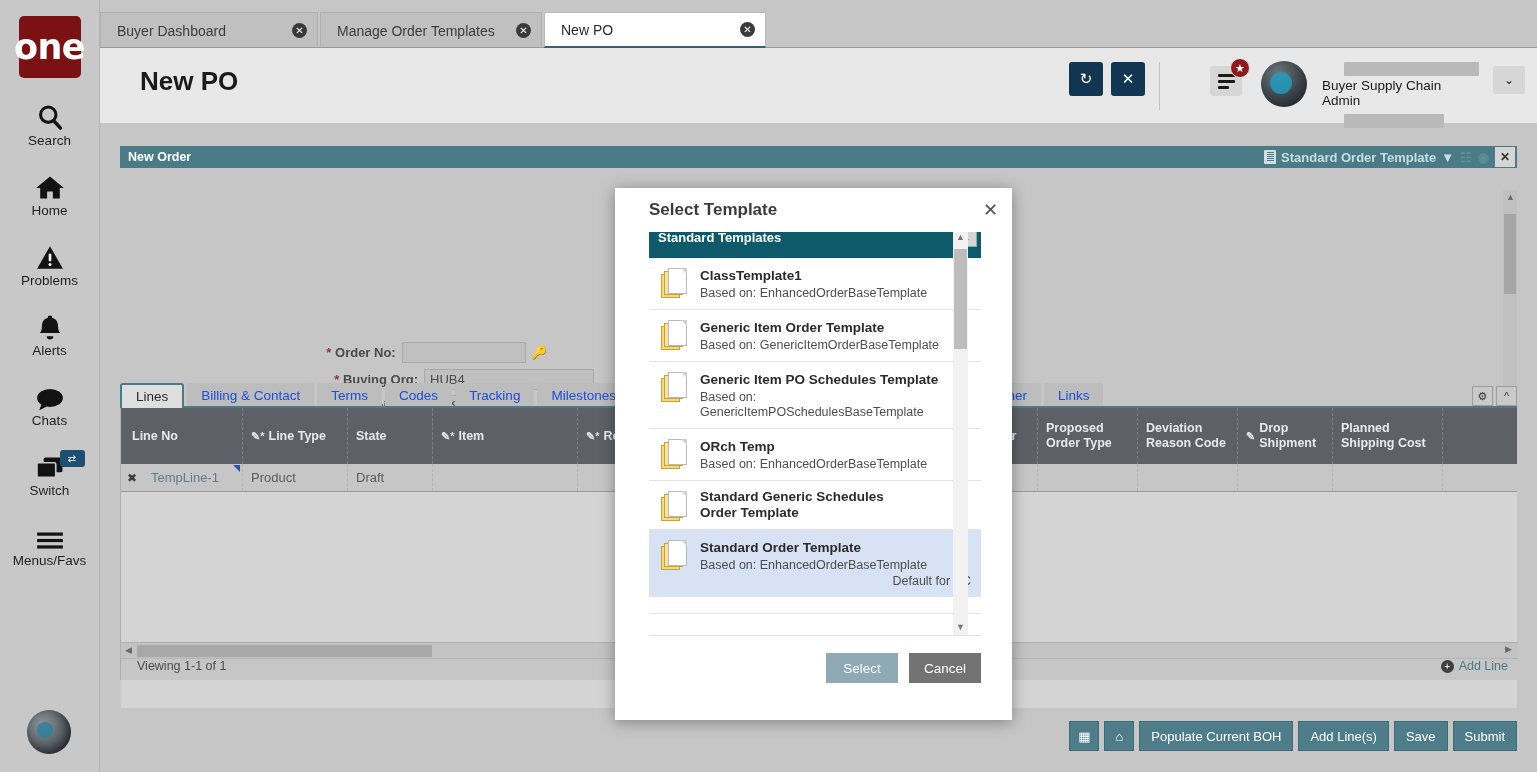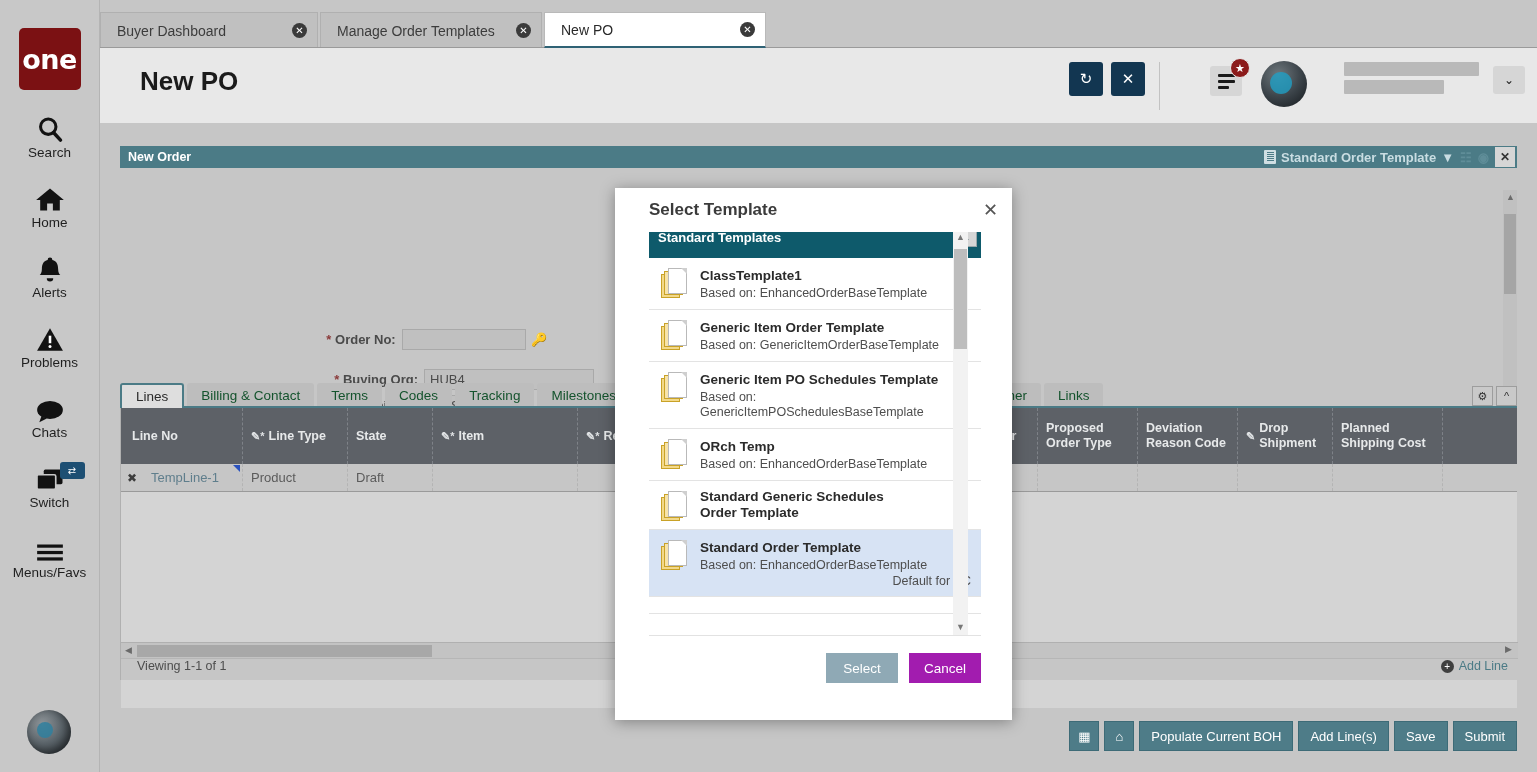--- a/index.html
+++ b/index.html
@@ -12,22 +12,22 @@
   #app { position: relative; width: 1537px; height: 772px; }
 
   
   .rail {
     position: absolute; left: 0; top: 0; width: 100px; height: 772px;
     background: #c8c8c8; border-right: 1px solid #b4b4b4;
     display: flex; flex-direction: column; align-items: center;
   }
   .rail-logo {
     width: 62px; height: 62px; background: #7b1113; border-radius: 5px;
-    margin-top: 28px; display: flex; align-items: center; justify-content: center;
-    color: #fff; font-size: 27px; font-weight: 600; letter-spacing: -0.5px;
+    margin-top: 16px; display: flex; align-items: center; justify-content: center;
+    color: #fff; font-size: 35px; font-weight: 600; letter-spacing: -0.5px;
     font-family: "DejaVu Sans", sans-serif;
   }
   .rail-item {
     width: 100px; margin-top: 20px; display: flex; flex-direction: column;
     align-items: center; color: #1d1d1d; cursor: pointer;
   }
   .rail-item .ico { height: 33px; display: flex; align-items: flex-end; justify-content: center; }
   .rail-item .lbl { font-size: 13.5px; margin-top: 2px; color: #1f1f1f; }
   .switch-wrap { position: relative; }
   .switch-badge {
@@ -153,21 +153,21 @@
   .panel-vscroll {
     position: absolute; right: 0; top: 22px; width: 14px; height: 210px; background: #c0c0c0;
   }
   .panel-vscroll .thumb { position: absolute; left: 1px; top: 24px; width: 12px; height: 80px; background: #a5a5a5; }
   .panel-vscroll .ar { position: absolute; left: 3px; font-size: 9px; color: #6b6b6b; }
 
   
   .dtabs { position: absolute; left: 0; top: 236px; width: 1397px; height: 26px; display: flex; align-items: flex-end; }
   .dtabs::after { content: ""; position: absolute; left: 0; right: 0; bottom: 0; height: 2px; background: #4b7b86; }
   .dtab {
-    height: 25px; padding: 0 14px; font-size: 13.5px; color: #14532d; background: #bdbdbd;
+    height: 25px; padding: 0 14px; font-size: 13.5px; color: #1d4ed8; background: #bdbdbd;
     display: flex; align-items: center; margin-right: 3px; border-radius: 3px 3px 0 0; cursor: pointer;
   }
   .dtab.active { background: #dedede; color: #2a2a2a; z-index: 2; border: 2px solid #4b7b86; border-bottom: none; }
   .dtabs-right { margin-left: auto; display: flex; gap: 3px; padding-bottom: 2px; }
   .dtb { width: 21px; height: 20px; background: #c9c9c9; border: 1px solid #9d9d9d; font-size: 11px;
          display: flex; align-items: center; justify-content: center; color: #333; cursor: pointer; }
 
   
   .grid { position: absolute; left: 0; top: 262px; width: 1397px; height: 272px; background: #d9d9d9;
           border-left: 1px solid #b0b0b0; }
@@ -255,21 +255,21 @@
   .mscroll .up, .mscroll .dn { position: absolute; left: 0; width: 15px; height: 14px; text-align: center;
                                font-size: 9px; color: #777; cursor: pointer; }
   .mscroll .up { top: 0; } .mscroll .dn { bottom: 0; }
   .mscroll .mthumb { position: absolute; left: 1px; top: 17px; width: 13px; height: 100px;
                      background: #bdbdbd; cursor: pointer; }
   .modal-foot { height: 80px; display: flex; align-items: center; justify-content: flex-end;
                 padding: 0 31px 18px 0; gap: 11px; }
   .mbtn { height: 30px; min-width: 72px; font-size: 13.5px; color: #fff; border: none; cursor: pointer;
           display: flex; align-items: center; justify-content: center; }
   .mbtn.select { background: #8fa9b5; }
-  .mbtn.cancel { background: #a21caf; }
+  .mbtn.cancel { background: #737373; }
 </style>
 </head>
 <body>
 
 <div id="app">
 
   <div class="rail">
     <div class="rail-logo">one</div>
 
     <div class="rail-item">
@@ -282,41 +282,41 @@
       <span class="lbl">Search</span>
     </div>
 
     <div class="rail-item">
       <span class="ico">
         <svg width="30" height="26" viewBox="0 0 26 22">
             <path d="M13 1 L25 11 L21.5 11 L21.5 20 L15.5 20 L15.5 14 L10.5 14 L10.5 20 L4.5 20 L4.5 11 L1 11 Z" fill="#121212"></path>
           </svg>
       </span>
       <span class="lbl">Home</span>
-    </div>
-
-    <div class="rail-item">
-      <span class="ico">
-        <svg width="26" height="27" viewBox="0 0 24 25">
-            <path d="M12 1.5 a2.2 2.2 0 0 1 2.2 2.2 c4 .9 5.3 4.3 5.3 8 0 3.4 1.2 5 2 6 H2.5 c.8-1 2-2.6 2-6 0-3.7 1.3-7.1 5.3-8 A2.2 2.2 0 0 1 12 1.5 Z" fill="#121212"></path>
-            <path d="M9 20.5 a3 3 0 0 0 6 0 Z" fill="#121212"></path>
-          </svg>
-      </span>
-      <span class="lbl">Alerts</span>
     </div>
 
     <div class="rail-item">
       <span class="ico">
         <svg width="28" height="26" viewBox="0 0 26 24">
             <path d="M13 1 L25 22 L1 22 Z" fill="#121212"></path>
             <rect x="11.8" y="8" width="2.4" height="7" fill="#fff"></rect>
             <circle cx="13" cy="18" r="1.4" fill="#fff"></circle>
           </svg>
       </span>
       <span class="lbl">Problems</span>
+    </div>
+
+    <div class="rail-item">
+      <span class="ico">
+        <svg width="26" height="27" viewBox="0 0 24 25">
+            <path d="M12 1.5 a2.2 2.2 0 0 1 2.2 2.2 c4 .9 5.3 4.3 5.3 8 0 3.4 1.2 5 2 6 H2.5 c.8-1 2-2.6 2-6 0-3.7 1.3-7.1 5.3-8 A2.2 2.2 0 0 1 12 1.5 Z" fill="#121212"></path>
+            <path d="M9 20.5 a3 3 0 0 0 6 0 Z" fill="#121212"></path>
+          </svg>
+      </span>
+      <span class="lbl">Alerts</span>
     </div>
 
     <div class="rail-item">
       <span class="ico">
         <svg width="30" height="24" viewBox="0 0 28 22">
             <ellipse cx="14" cy="10" rx="12" ry="8.4" fill="#121212"></ellipse>
             <path d="M6 16 L4 21.5 L11 18 Z" fill="#121212"></path>
           </svg>
       </span>
       <span class="lbl">Chats</span>
@@ -376,20 +376,21 @@
         <span class="bars">
             <i></i>
             <i></i>
             <i></i>
           </span>
       </div>
       <div class="star-badge">★</div>
       <div class="user-avatar"></div>
       <div class="user-block">
         <div class="redact r1"></div>
+        <div class="username">Buyer Supply Chain Admin</div>
         <div class="redact r2"></div>
       </div>
       <div class="user-caret">⌄</div>
     </div>
 
     <div class="panel">
 
       <div class="panel-head">
         <span>New Order</span>
         <span class="ph-right">
@@ -399,21 +400,21 @@
             <span>▼</span>
           </span>
           <span class="ph-icon">☷</span>
           <span class="ph-icon">◉</span>
           <span class="ph-close">✕</span>
         </span>
       </div>
 
       <div class="panel-body">
 
-        <div class="form-row" style="left:118px; top:161px; width:310px;justify-content:center;">
+        <div class="form-row" style="left:118px; top:174px; width:310px;justify-content:center;">
           <span class="flabel" style="width:180px;"><span class="req">*</span> <span>Order No:</span></span>
           <span class="finput" style="width:140px; margin-left:6px;"></span>
           <span class="fic">🔑</span>
         </div>
 
         <div class="form-row" style="left:118px; top:201px;">
           <span class="flabel" style="width:180px;"><span class="req">*</span> <span>Buying Org:</span></span>
           <span class="finput" style="width:170px; margin-left:6px;">HUB4</span>
         </div>
 

